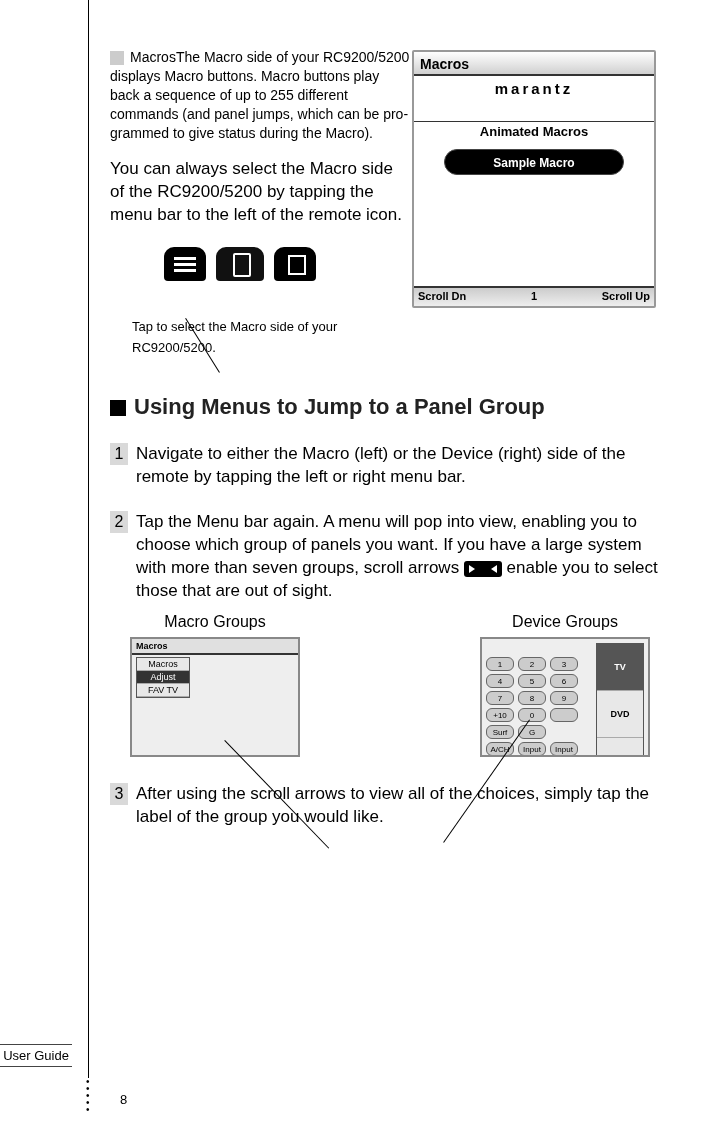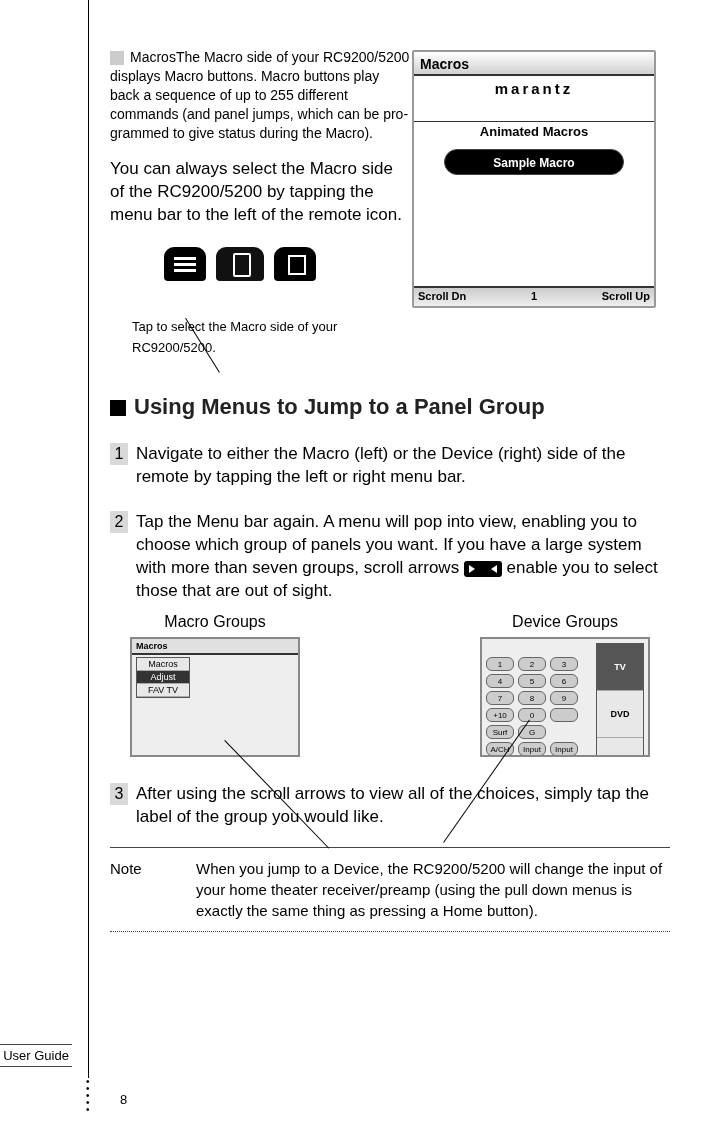--- a/index.html
+++ b/index.html
@@ -247,24 +247,20 @@
           </div>
         </div>
       </div>
     </div>
 
     <div class="step" style="margin-top:26px;">
       <span class="num">3</span>
       <span class="txt">After using the scroll arrows to view all of the choices, simply tap the label of the group you would like.</span>
     </div>
 
-    <div class="note-block">
-      <div class="nlabel">Note</div>
-      <div class="ntext">When you jump to a Device, the RC9200/5200 will change the input of your home theater receiver/preamp (using the pull down menus is exactly the same thing as pressing a Home button).</div>
-    </div>
 
   </div>
 
   <div class="device-shot">
     <div class="ds-top">Macros</div>
     <div class="ds-brand">marantz</div>
     <div class="ds-sub">Animated Macros</div>
     <div class="ds-btn">Sample Macro</div>
     <div class="ds-bottom">
       <span>Scroll Dn</span>

